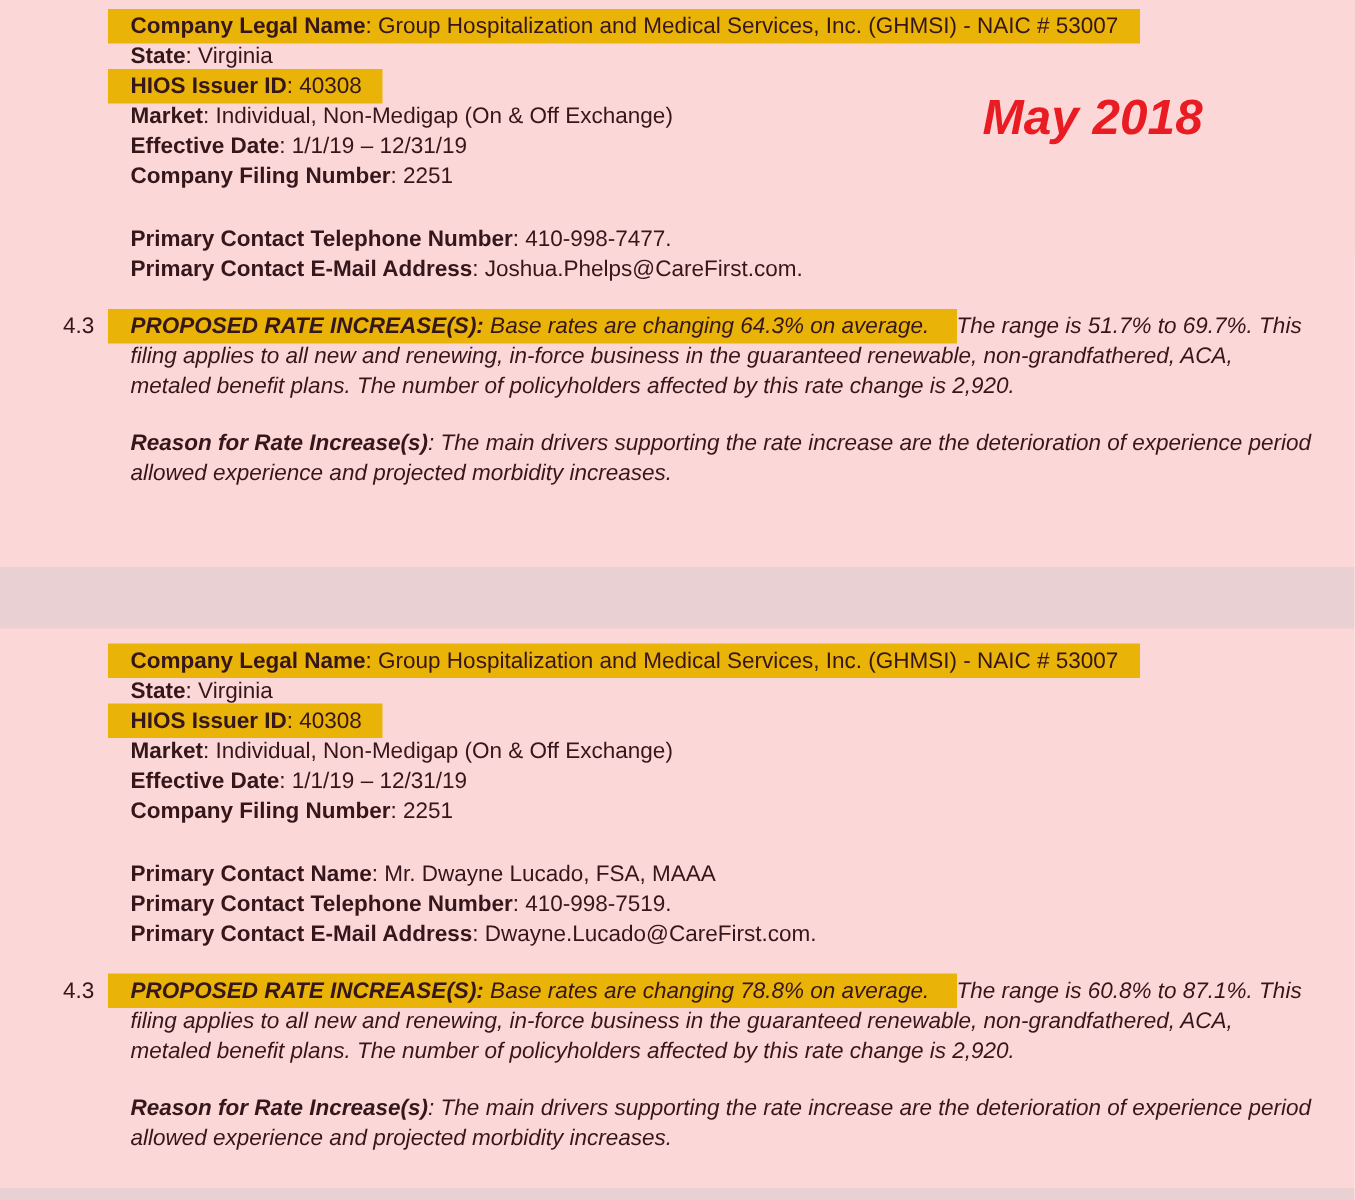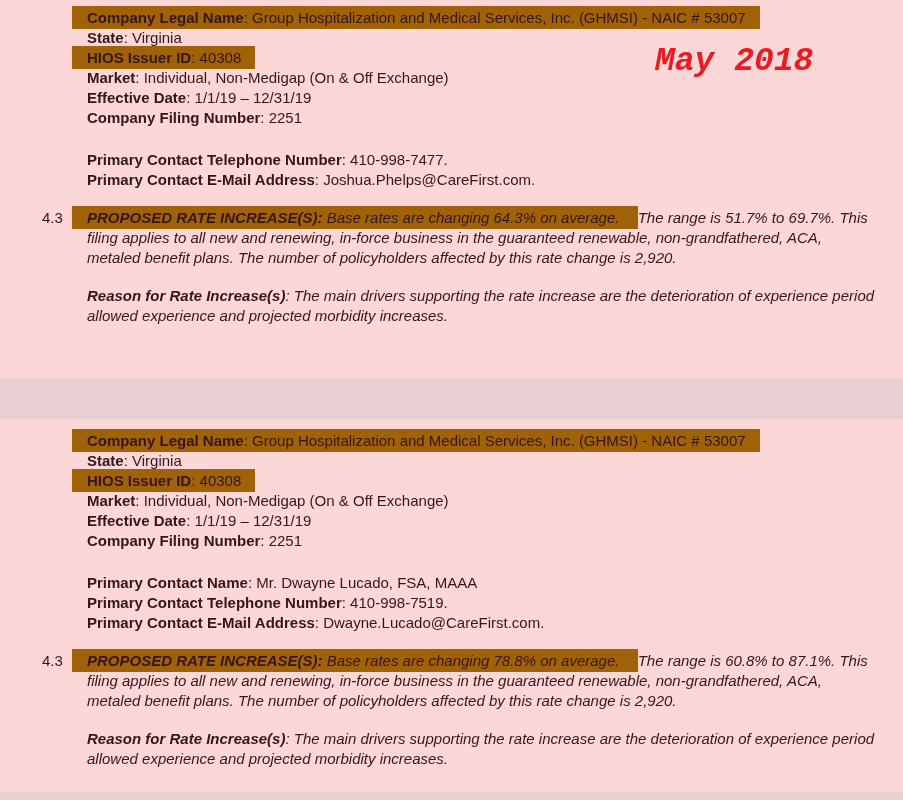--- a/index.html
+++ b/index.html
@@ -10,34 +10,34 @@
     font-family:"Liberation Sans","DejaVu Sans",sans-serif;
     font-size:15px;line-height:20px;
     color:#35161a;
     overflow:hidden;
   }
   .section{position:absolute;left:87px;width:792px;}
   .sec-may{top:8px;}
   .sec-aug{top:431px;}
   .row{min-height:20px;}
   b{font-weight:700;}
-  .hl{background:#a16207;padding:3px 14px 3px 15px;margin-left:-15px;}
+  .hl{background:#eab308;padding:3px 14px 3px 15px;margin-left:-15px;}
   .contacts{margin-top:22px;}
   .rate{margin-top:18px;position:relative;}
   .rate-num{position:absolute;left:-45px;top:0;font-weight:400;}
   .rate p,.reason p{margin:0;font-style:italic;}
   .reason{margin-top:18px;}
   .period{
     position:absolute;
     font-weight:700;font-style:italic;
     font-size:33px;line-height:36px;
     color:#ea1c23;
     white-space:nowrap;
   }
-  .period-may{left:655px;top:44px;font-family:Liberation Mono, monospace;}
+  .period-may{left:655px;top:60px;}
   .period-aug{left:622px;top:500px;}
   .separator{position:absolute;left:0;width:903px;background:#e9d0d3;}
   .sep-mid{top:378px;height:41px;}
   .sep-bottom{top:792px;height:8px;}
 </style>
 </head>
 <body>
 
 <div class="page">
 

